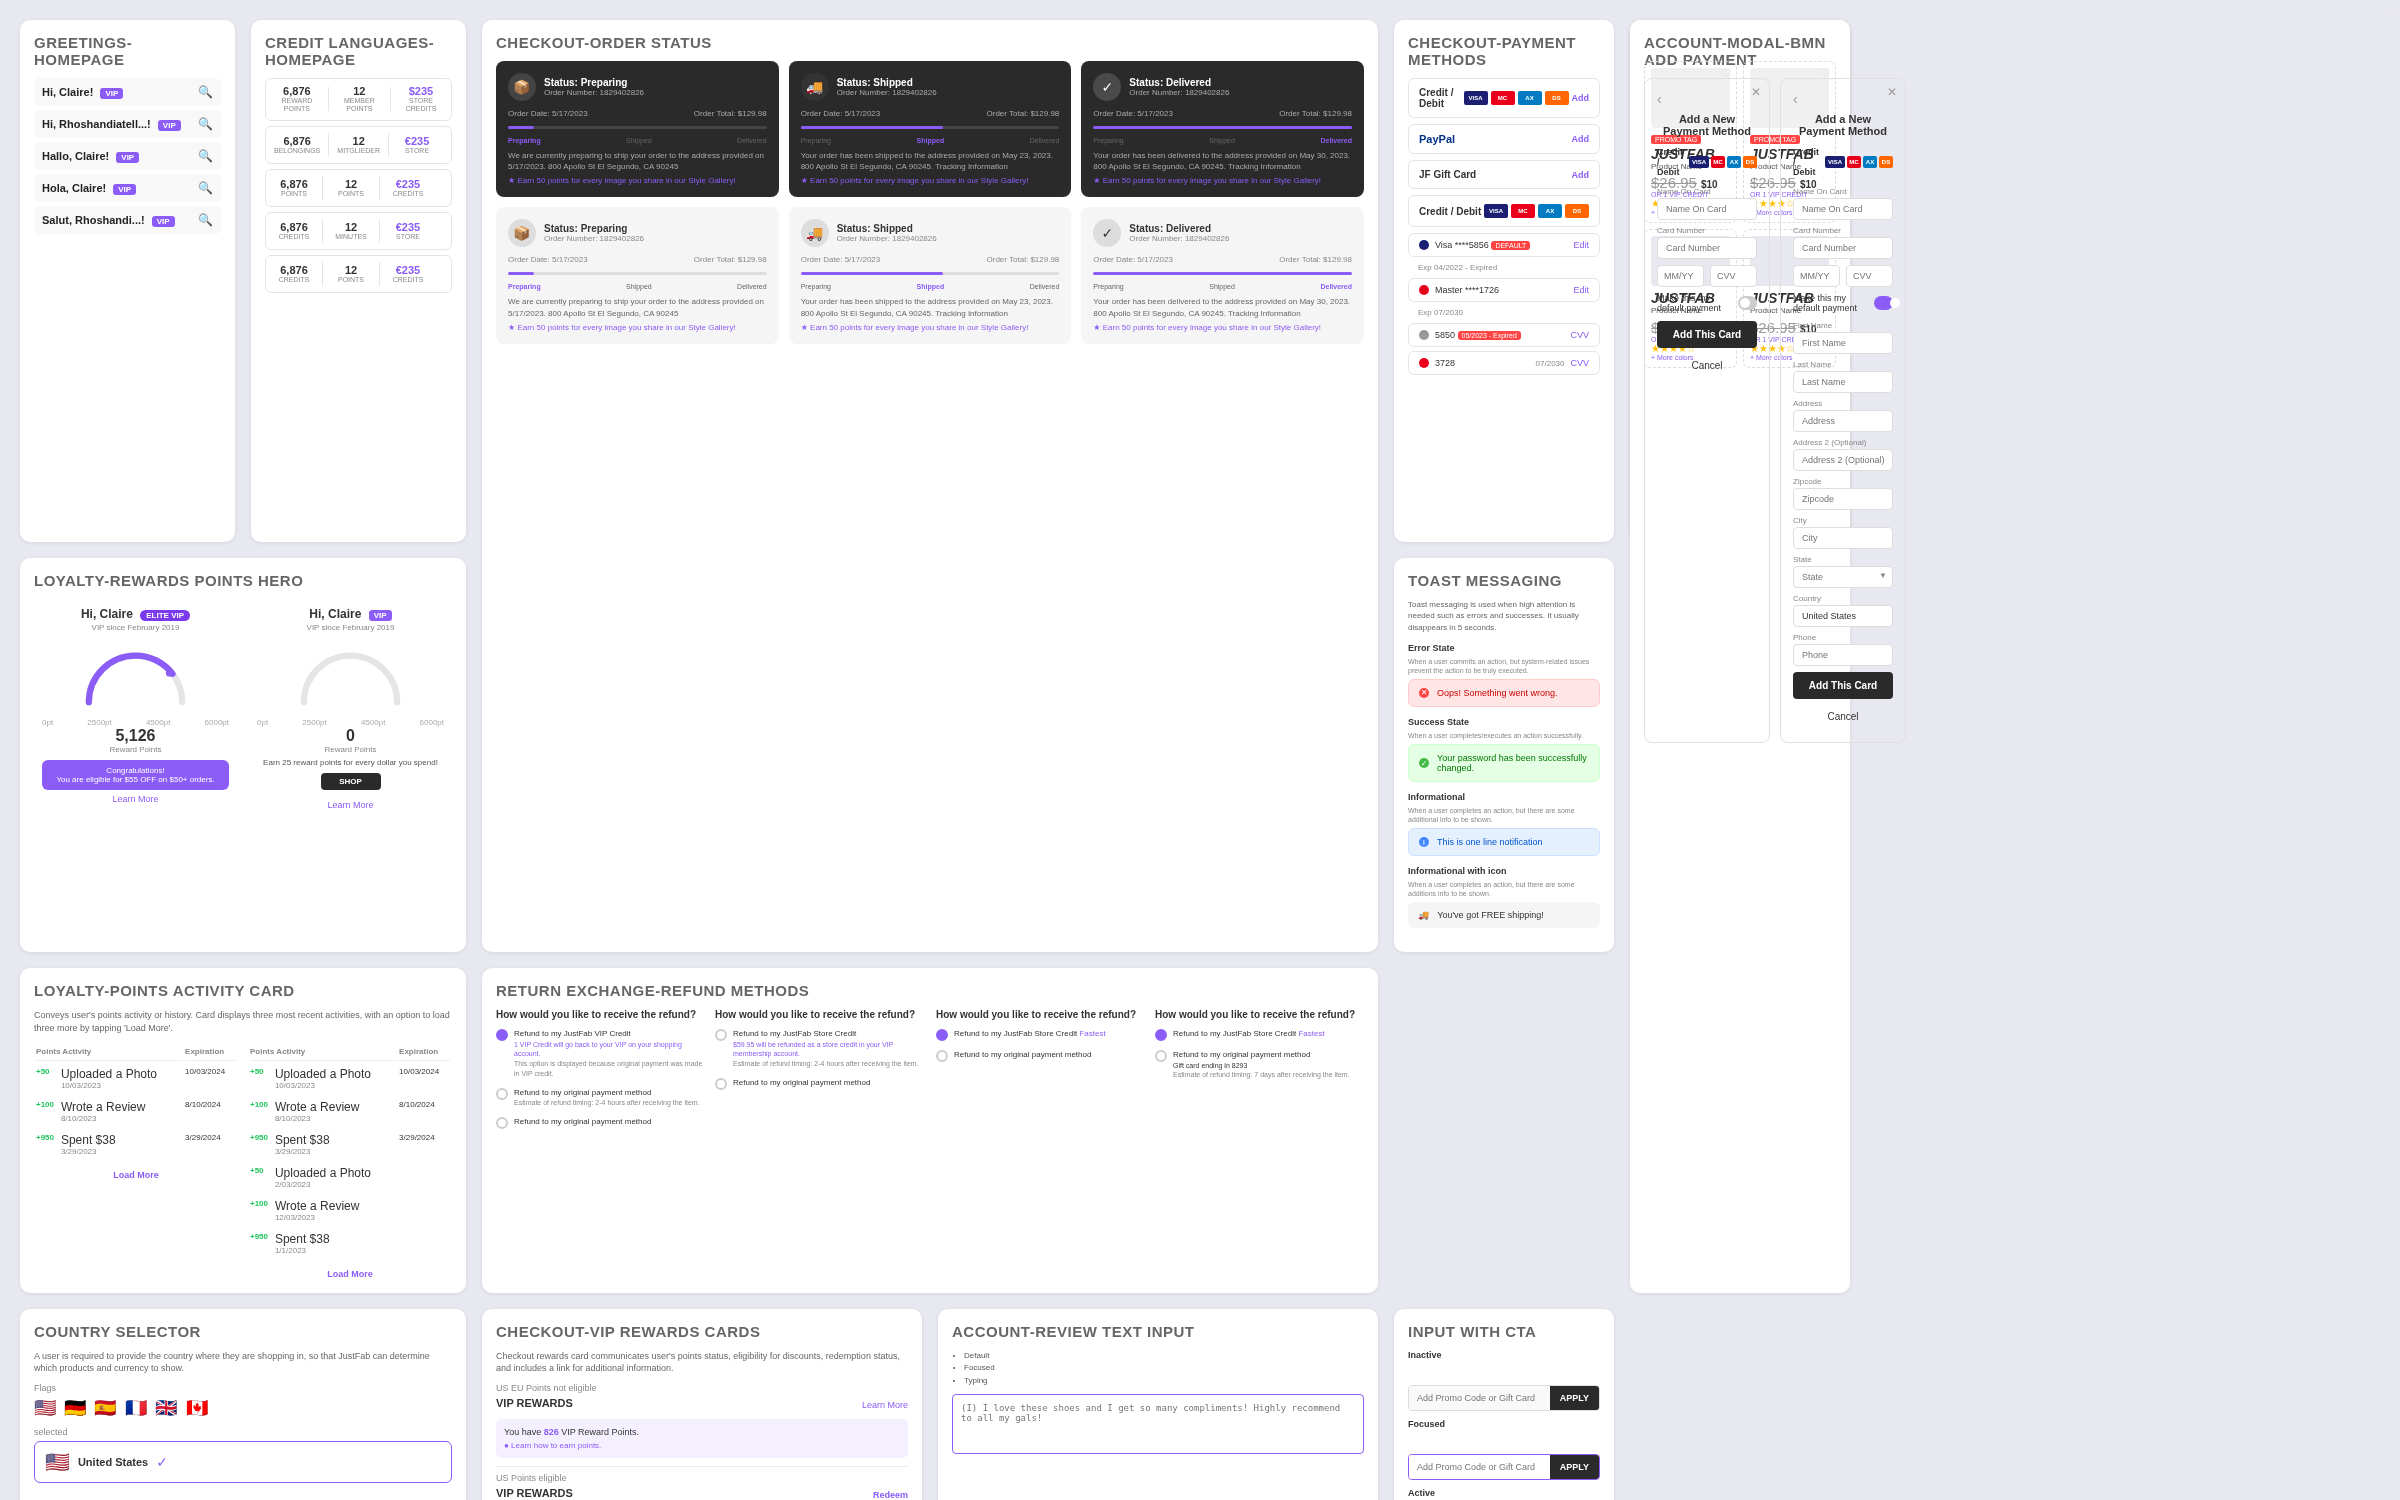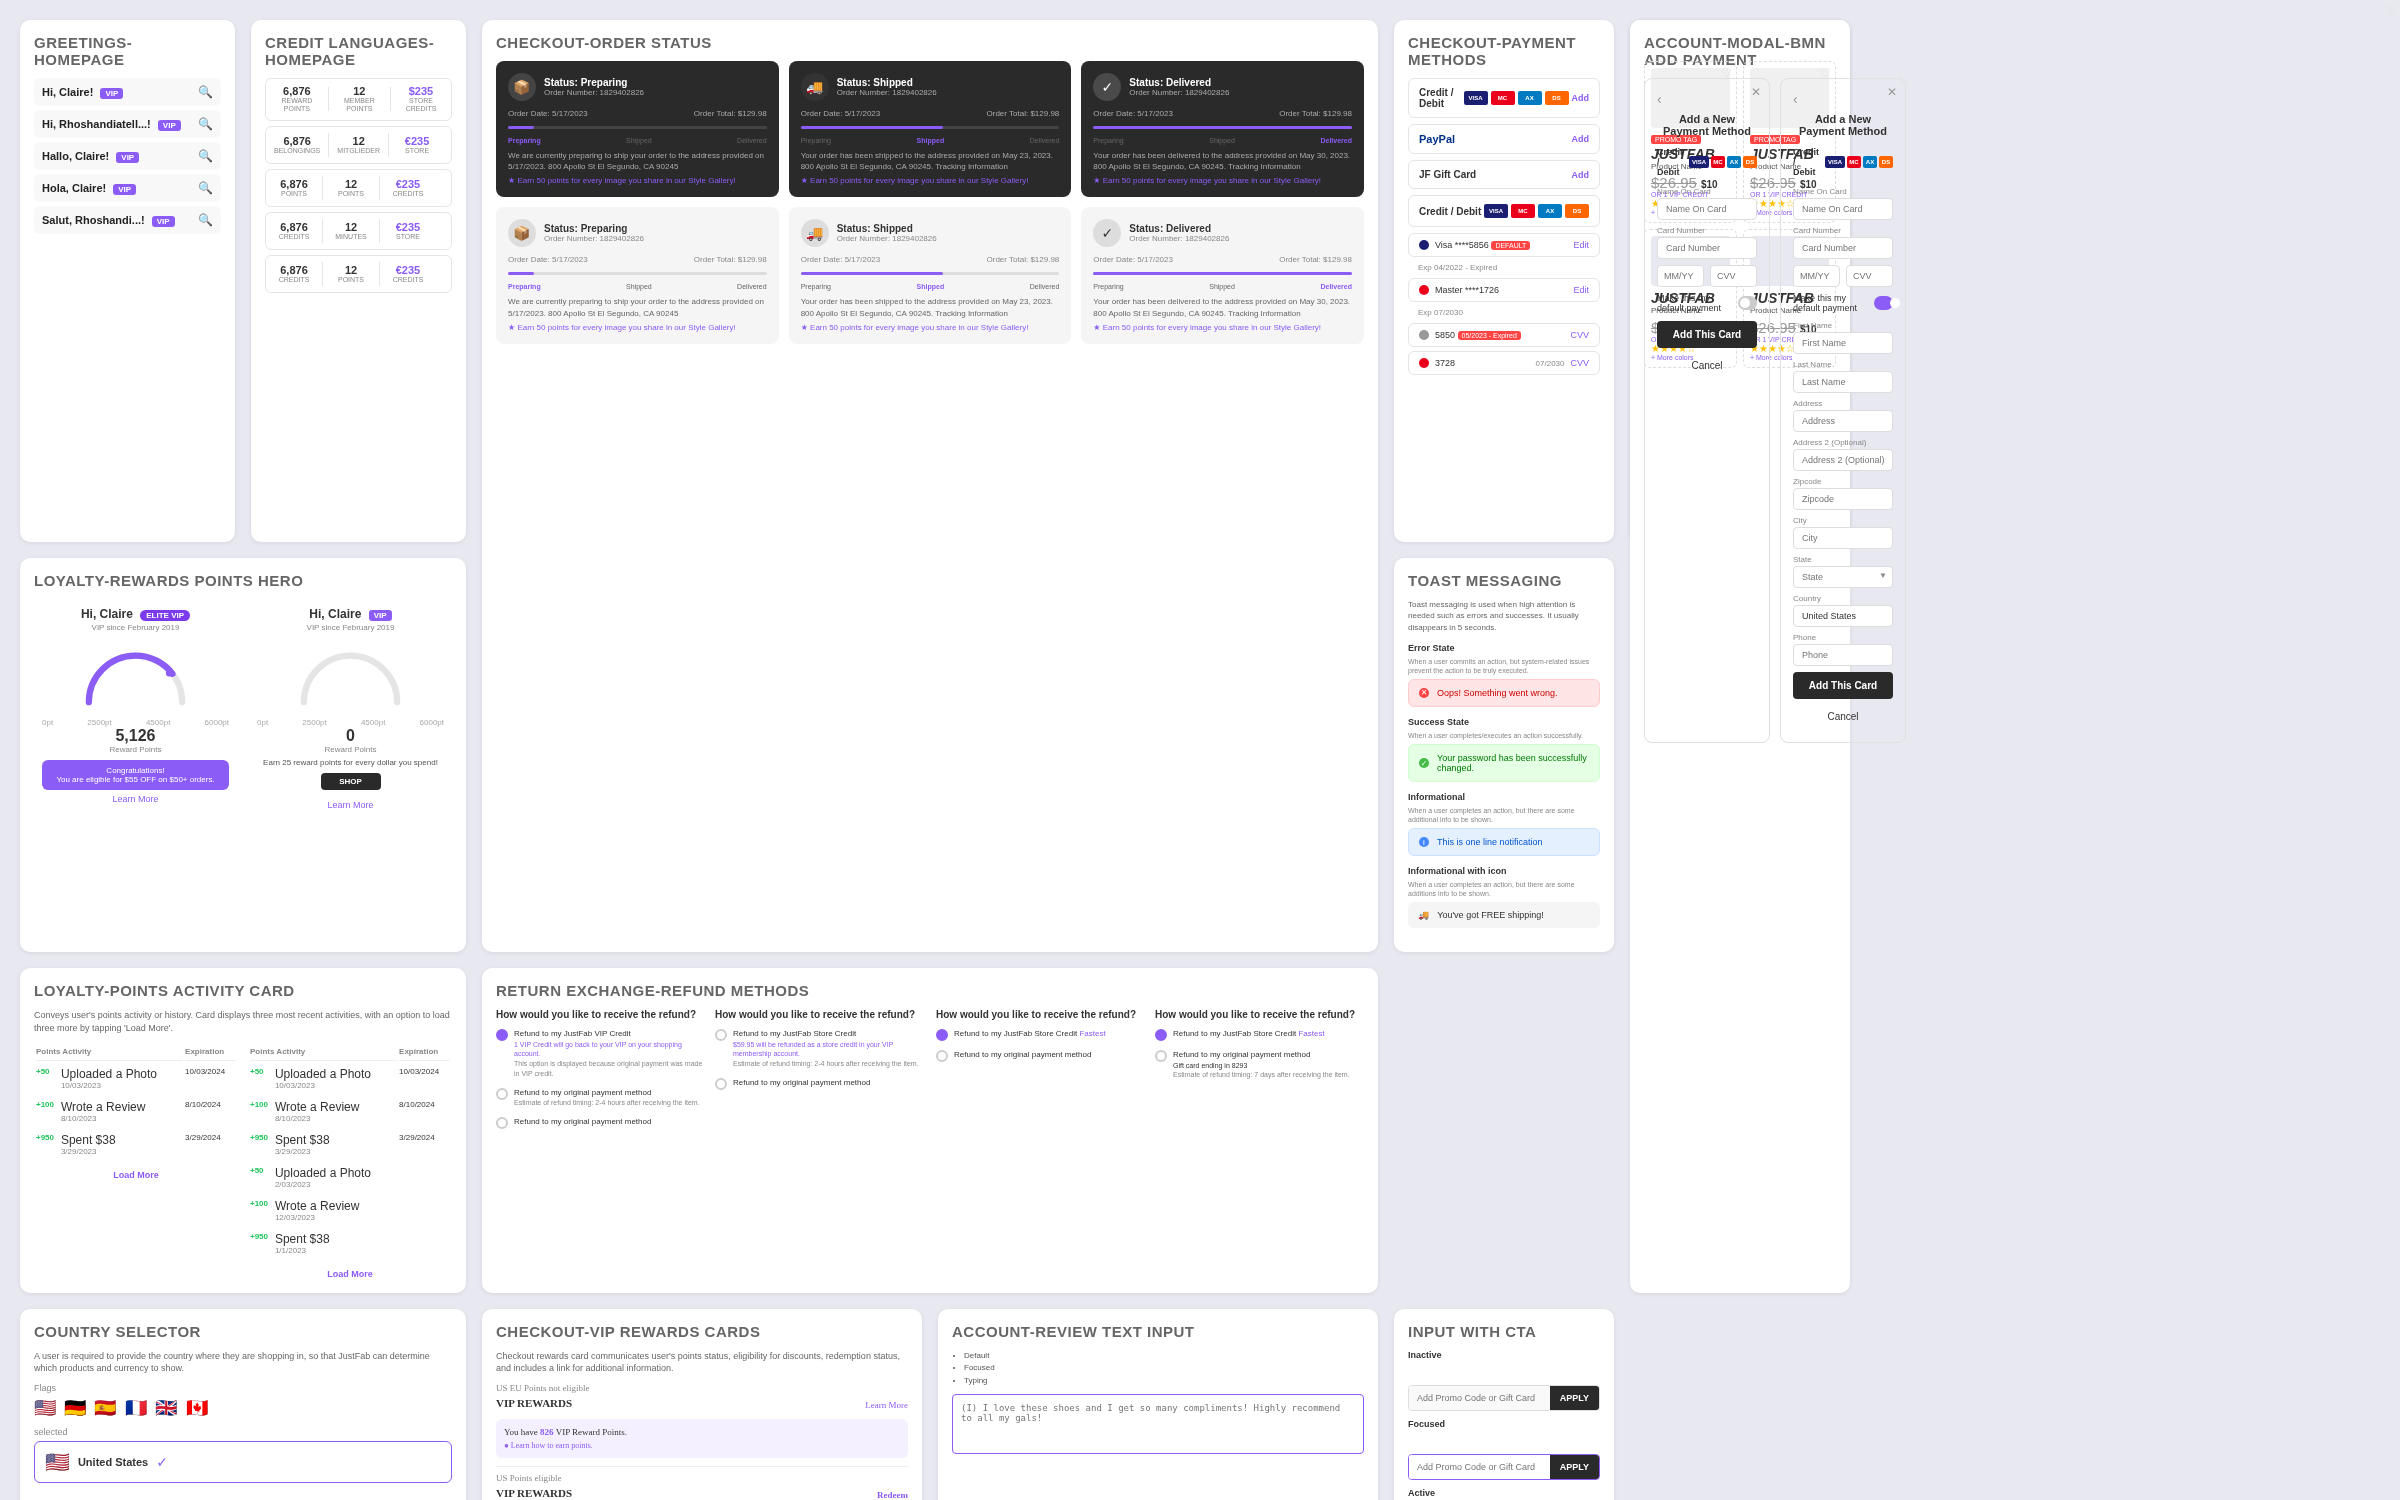--- a/index.html
+++ b/index.html
@@ -344,21 +344,21 @@
       width: 100%;
       padding: 8px;
       background: transparent;
       color: #333;
       border: none;
       font-size: 10px;
       cursor: pointer;
     }
     .modal-field-label { font-size: 8px; color: #888; margin-bottom: 2px; }
     .nav-arrow { font-size: 14px; color: #999; cursor: pointer; }
-    .vip-section { margin-bottom: 8px; font-family: Liberation Serif, serif; }
+    .vip-section { margin-bottom: 8px; }
     .vip-section-label { font-size: 9px; color: #888; margin-bottom: 4px; }
     .vip-section-title { font-size: 11px; font-weight: 700; color: #333; margin-bottom: 4px; }
     .vip-learn { font-size: 9px; color: #8b5cf6; cursor: pointer; }
     .vip-redeem { font-size: 9px; color: #8b5cf6; cursor: pointer; font-weight: 600; }
     .vip-divider { border: none; border-top: 1px solid #eee; margin: 6px 0; }
     .review-desc { font-size: 9px; color: #666; margin-bottom: 8px; line-height: 1.4; }
     .review-bullets { font-size: 8px; color: #555; margin-left: 12px; line-height: 1.6; }
     .review-textarea {
       width: 100%;
       border: 1px solid #ddd;

